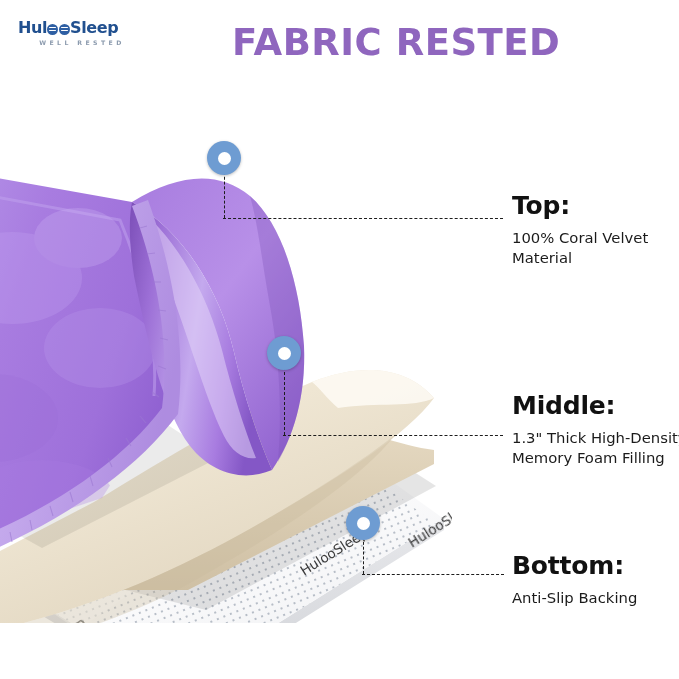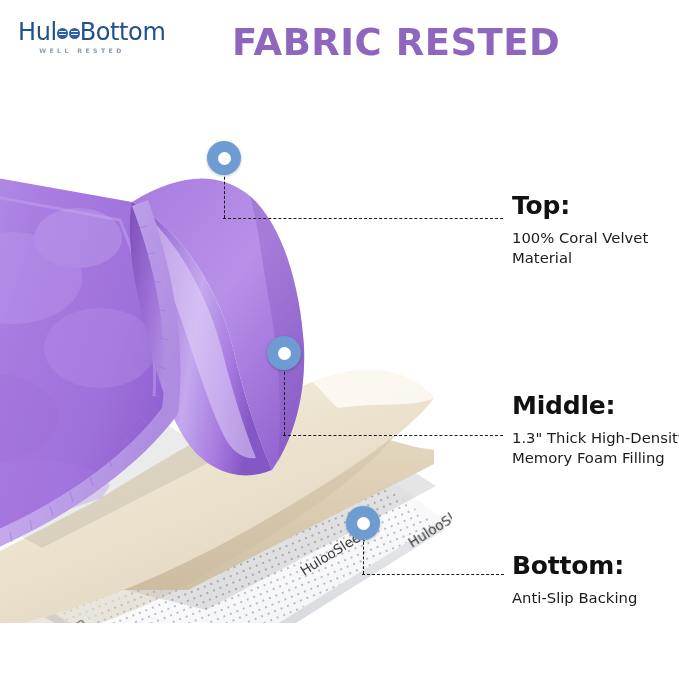--- a/index.html
+++ b/index.html
@@ -21,22 +21,22 @@
   
   .logo {
     position: absolute;
     left: 18px;
     top: 20px;
     width: 140px;
     user-select: none;
   }
   .logo-word {
     font-family: "DejaVu Sans", "Liberation Sans", sans-serif;
-    font-weight: normal;
-    font-size: 24px;
+    font-weight: bold;
+    font-size: 16px;
     letter-spacing: -0.4px;
     color: #21508F;
     line-height: 1;
     white-space: nowrap;
     display: flex;
     align-items: center;
   }
   .logo-eyes {
     display: inline-flex;
     gap: 1px;
@@ -167,21 +167,21 @@
 
 <div id="canvas">
 
   <div class="logo">
     <div class="logo-word">
       <span>Hul</span>
       <span class="logo-eyes">
         <span class="sleepy-eye"></span>
         <span class="sleepy-eye"></span>
       </span>
-      <span>Bottom</span>
+      <span>Sleep</span>
     </div>
     <div class="logo-tag">WELL RESTED</div>
   </div>
 
   <div class="title">FABRIC RESTED</div>
 
   <div class="product">
     <svg width="470" height="545" viewBox="0 0 470 545" xmlns="http://www.w3.org/2000/svg">
       <defs>
 

